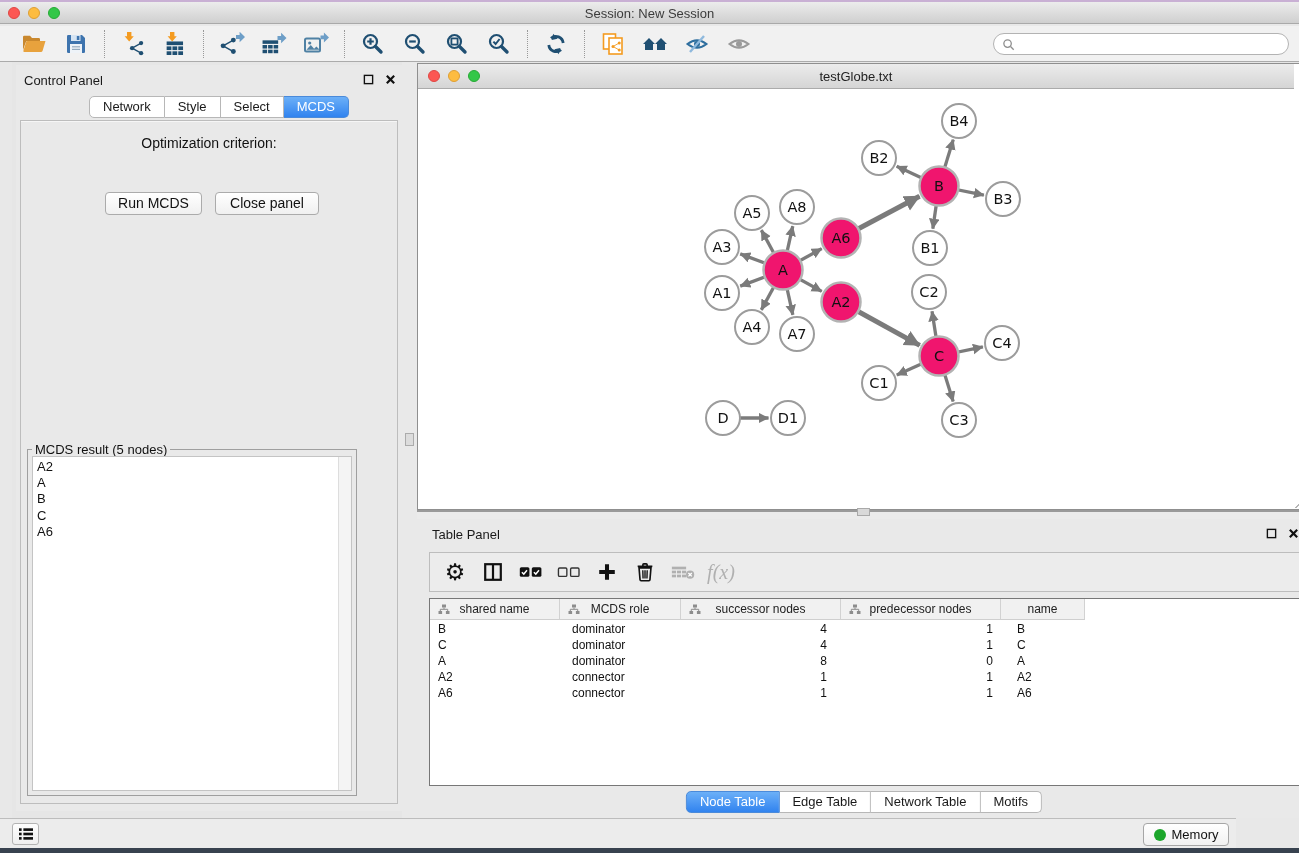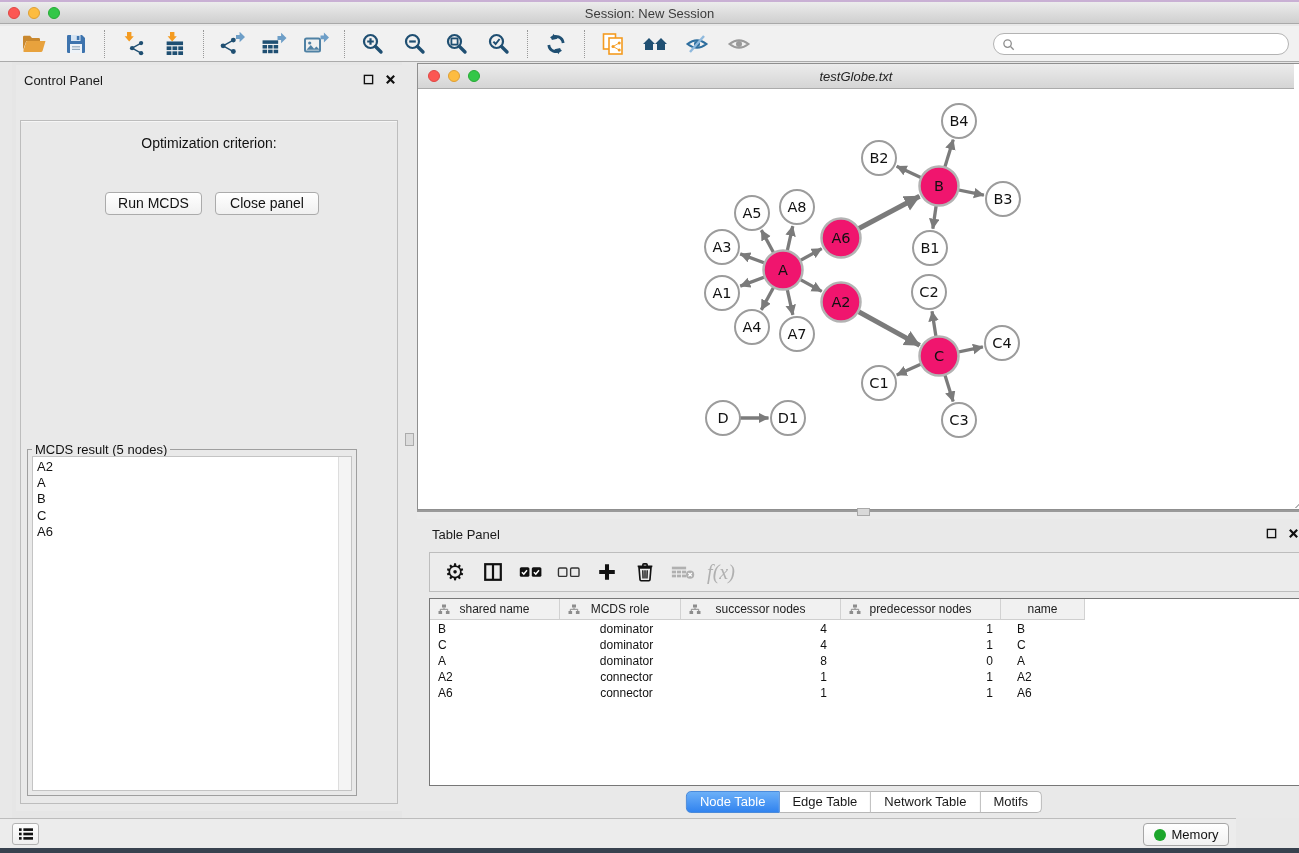--- a/index.html
+++ b/index.html
@@ -68,21 +68,21 @@
   .mcds-scroll { position:absolute; right:0; top:0; bottom:0; width:13px; background:#f4f4f4; border-left:1px solid #ddd; }
   .mcds-item { font-size:13px; color:#111; line-height:16.2px; padding-left:4px; }
 
   .v-divider { position:absolute; left:390px; top:0; width:15px; height:756px; background:#e9e9e9; }
   .v-handle { position:absolute; left:3px; top:371px; width:9px; height:13px; background:#dcdcdc; border:1px solid #ababab; }
 
   
   .network-window { position:absolute; left:405px; top:1px; width:894px; height:447px;
     border:1px solid #8f8f8f; background:#fff; }
   .nw-titlebar { position:absolute; left:0; top:0; right:16px; height:25px;
-    background:linear-gradient(#ececec,#d5d5d5); border-bottom:1px solid #ababab;font-style:italic; }
+    background:linear-gradient(#ececec,#d5d5d5); border-bottom:1px solid #ababab; }
   .nw-titlebar .traffic { top:6px; left:10px; }
   .nw-title { position:absolute; left:0; right:0; top:5px; text-align:center; font-size:13px; color:#222; }
   .nw-canvas { position:absolute; left:0; top:25px; right:0; bottom:0; background:#fff; }
   .grip { position:absolute; right:1px; bottom:1px; width:14px; height:14px;
     background:
       linear-gradient(135deg, transparent 48%, #b5b5b5 48%, #b5b5b5 55%, transparent 55%),
       linear-gradient(135deg, transparent 66%, #b5b5b5 66%, #b5b5b5 73%, transparent 73%),
       linear-gradient(135deg, transparent 84%, #b5b5b5 84%, #b5b5b5 91%, transparent 91%); }
 
   .h-divider { position:absolute; left:405px; top:448px; width:894px; height:9px; background:#ebebeb; border-top:2px solid #9a9a9a; }
@@ -100,21 +100,21 @@
 
   .data-table { position:absolute; left:12px; top:79px; width:875px; height:188px; background:#fff; border:1px solid #777; overflow:hidden; }
   .dt-header { position:absolute; left:0; top:0; height:21px; display:flex; }
   .dt-hcell { position:relative; background:#f1f1f1; border-right:1px solid #d2d2d2; border-bottom:1px solid #cfcfcf;
     font-size:12px; color:#222; display:flex; align-items:center; justify-content:center; }
   .dt-hcell .tree-icon { position:absolute; left:8px; top:5px; }
   .dt-rows { position:absolute; left:0; top:22px; right:0; }
   .dt-row { display:flex; height:16px; }
   .dt-cell { font-size:12px; color:#111; line-height:16px; white-space:nowrap; overflow:hidden; }
   .dt-cell.a-left8  { padding-left:8px; }
-  .dt-cell.a-left12 { padding-left:12px;text-align:center; }
+  .dt-cell.a-left12 { padding-left:12px; }
   .dt-cell.a-left16 { padding-left:16px; }
   .dt-cell.a-right14 { text-align:right; padding-right:14px; }
   .dt-cell.a-right8  { text-align:right; padding-right:8px; }
 
   .tp-tabs { left:50%; transform:translateX(-50%); top:272px; }
 
   
   .statusbar { position:absolute; left:0; top:818px; width:1236px; height:30px; background:#ececec; border-top:1px solid #bdbdbd; }
   .sb-btn { position:absolute; left:12px; top:4px; width:27px; height:22px; background:linear-gradient(#fdfdfd,#efefef);
     border:1px solid #b3b3b3; border-radius:3px; display:flex; align-items:center; justify-content:center; }
@@ -338,20 +338,26 @@
           <svg viewBox="0 0 12 12">
             <rect x="1.5" y="1.5" width="9" height="9" fill="none" stroke="#111" stroke-width="1.5"></rect>
           </svg>
         </span>
       <span class="win-icon">
           <svg viewBox="0 0 12 12">
             <path d="M2 2 L10 10 M10 2 L2 10" stroke="#111" stroke-width="2.4"></path>
           </svg>
         </span>
     </div>
+    <div class="seg cp-tabs" id="cp-tabs">
+        <div class="seg-tab">Network</div>
+        <div class="seg-tab">Style</div>
+        <div class="seg-tab">Select</div>
+        <div class="seg-tab active">MCDS</div>
+      </div>
 
     <div class="cp-inner">
       <div class="opt-label">Optimization criterion:</div>
       <div class="btn btn-run">Run MCDS</div>
       <div class="btn btn-close">Close panel</div>
 
       <div class="mcds-fieldset">
         <span class="mcds-legend">MCDS result (5 nodes)</span>
         <div class="mcds-list">
           <div id="mcds-items" style="padding-top:2px;">

